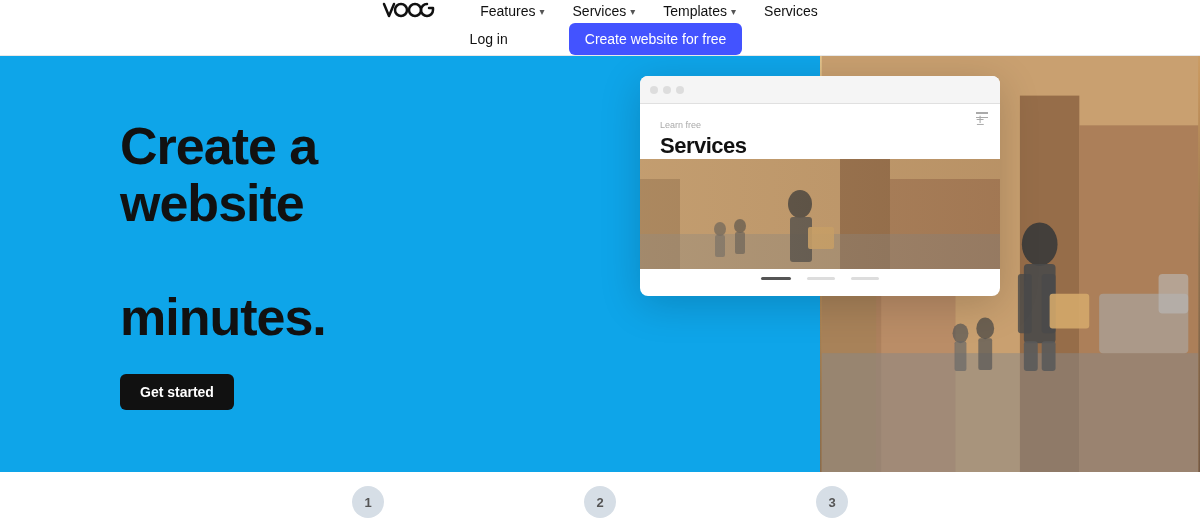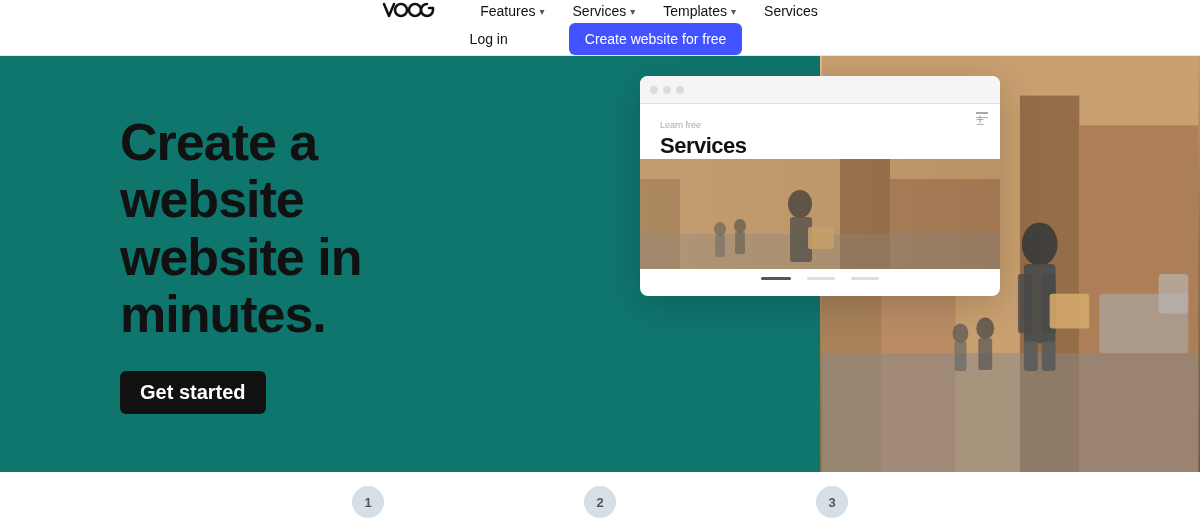--- a/index.html
+++ b/index.html
@@ -24,36 +24,36 @@
       cursor: pointer; font-weight: 500; padding: 6px 12px;
     }
     .btn-cta {
       font-size: 14px; color: #fff; background: #4353ff;
       border: none; border-radius: 6px; padding: 8px 16px;
       cursor: pointer; font-weight: 500; white-space: nowrap; margin-left: 29px;
     }
 
     
     .hero {
-      background: #0f766e;
+      background: #0ea5e9;
       display: flex; align-items: stretch;
       height: calc(532px - 56px - 60px);
       position: relative; overflow: hidden;
     }
     .hero-left {
       flex: 0 0 55%; display: flex; flex-direction: column;
       justify-content: center; padding: 0 0 0 120px;
     }
     .hero-headline {
       font-size: 52px; font-weight: 800; line-height: 1.1;
       color: #111; letter-spacing: -1px; margin-bottom: 28px;
     }
     .btn-get-started {
       display: inline-block; background: #111; color: #fff;
-      font-size: 20px; font-weight: 600; padding: 10px 20px;
+      font-size: 14px; font-weight: 600; padding: 10px 20px;
       border-radius: 6px; border: none; cursor: pointer;
       width: fit-content;
     }
 
     
     .hero-right {
       flex: 0 0 45%; position: relative;
     }
     .hero-bg-photo {
       position: absolute; right: 0; top: 0;
@@ -156,21 +156,21 @@
     <button class="btn-login">Log in</button>
     <button class="btn-cta">Create website for free</button>
   </div>
 </nav>
 
 <section class="hero">
   <div class="hero-left">
     <h1 class="hero-headline">
       <span>Create a</span><br>
       <span>website</span><br>
-      <span>website in</span><br>
+      <br>
       <span>minutes.</span>
     </h1>
     <button class="btn-get-started">Get started</button>
   </div>
 
   <div class="hero-right">
 
     <div class="hero-bg-photo">
 
       <svg width="380" height="420" viewBox="0 0 380 420" style="position:absolute;inset:0;width:100%;height:100%;">

